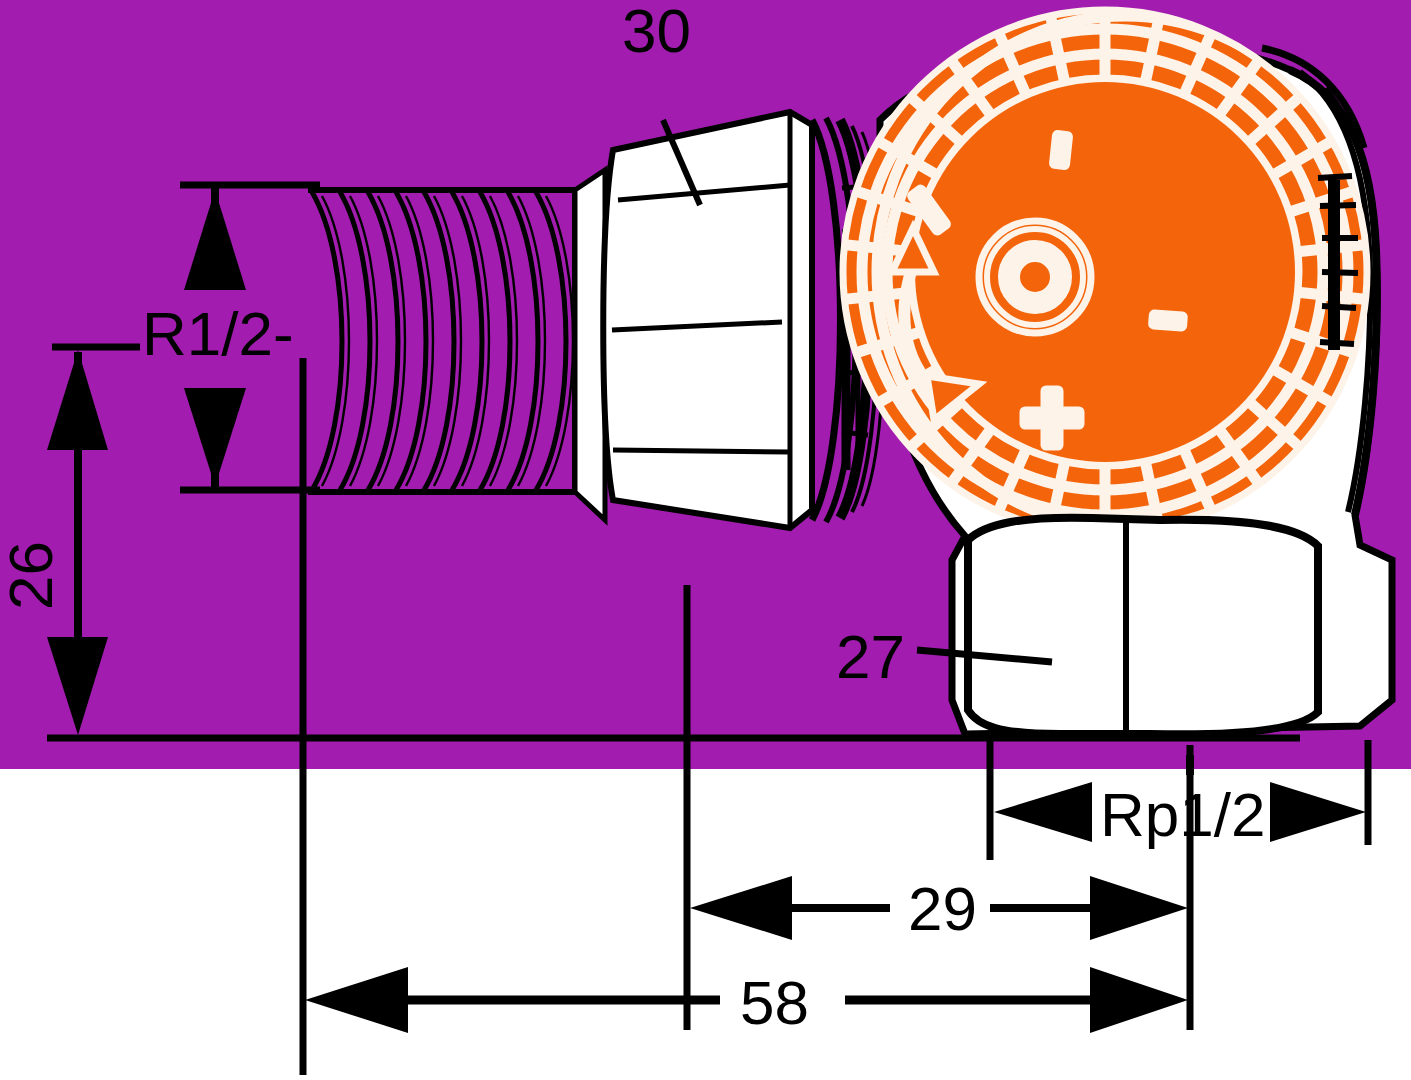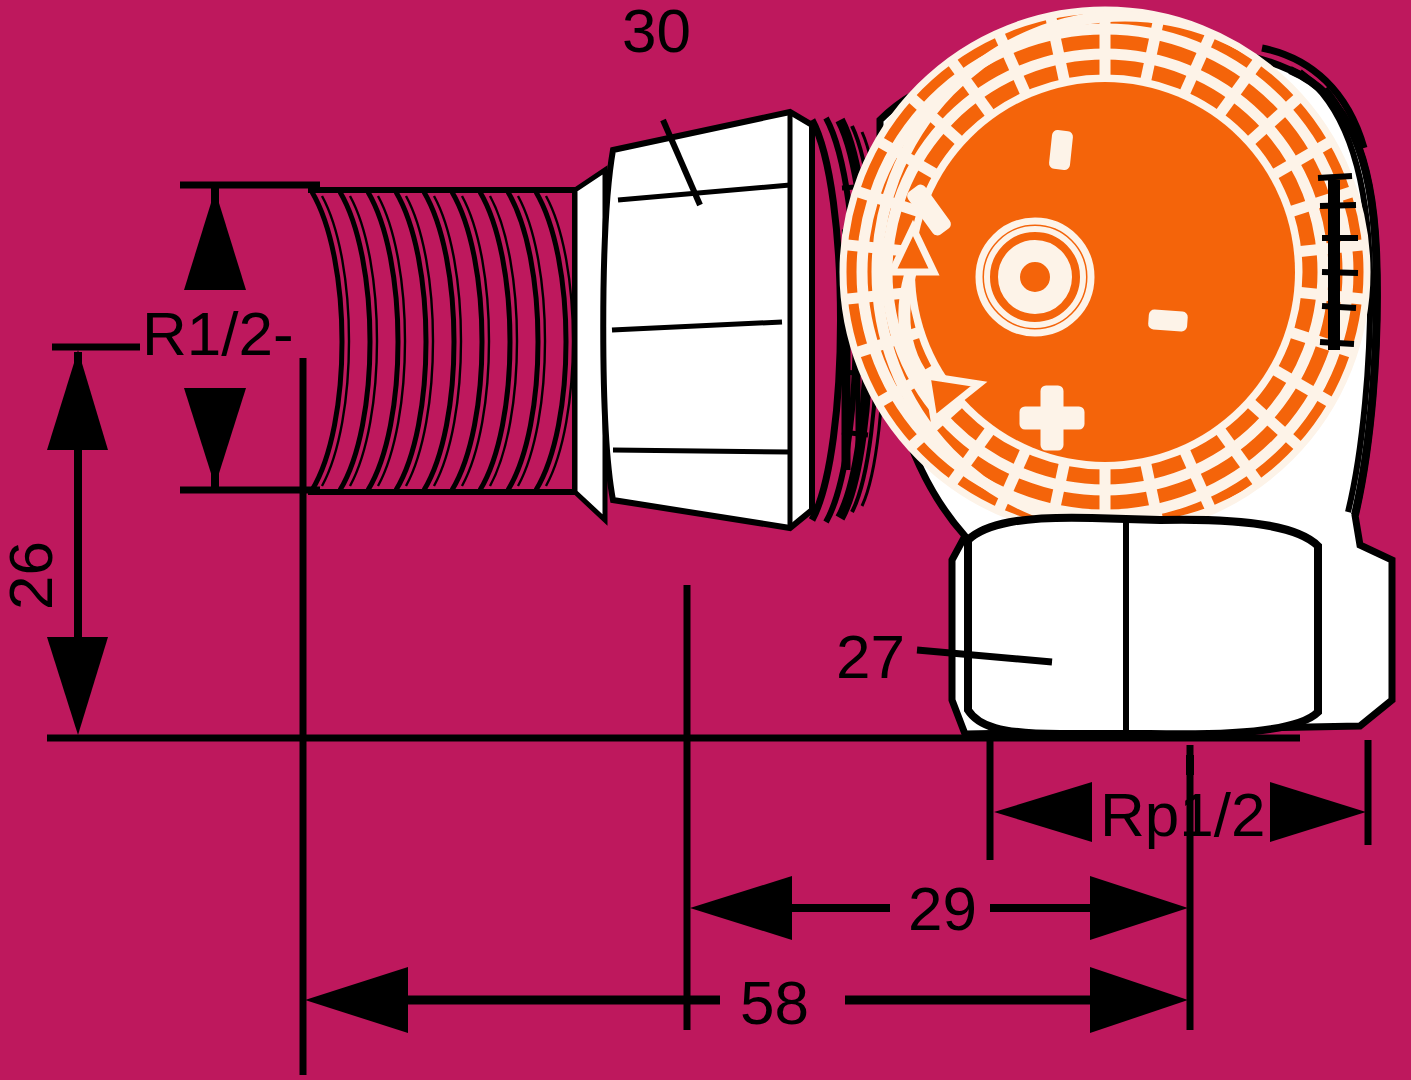--- a/index.html
+++ b/index.html
@@ -1,18 +1,18 @@
 <!DOCTYPE html>
 <html><head>
 <meta charset="utf-8">
 <style>
   html,body{margin:0;padding:0;background:#ffffff;}
   body{width:1411px;height:1080px;overflow:hidden;
        font-family:"Liberation Sans","DejaVu Sans",sans-serif;}
-  #stage{position:relative;width:1411px;height:1080px;background:#be185d;}
+  #stage{position:relative;width:1411px;height:769px;background:#a21caf;}
   svg#drawing{position:absolute;left:0;top:0;width:1411px;height:1080px;}
   .dimtext{font-family:"Liberation Sans","DejaVu Sans",sans-serif;
            font-size:62px;fill:#000;}
 </style>
 </head>
 <body>
 
 <div id="stage">
 
 <svg id="drawing" viewBox="0 0 1411 1080" xmlns="http://www.w3.org/2000/svg">

